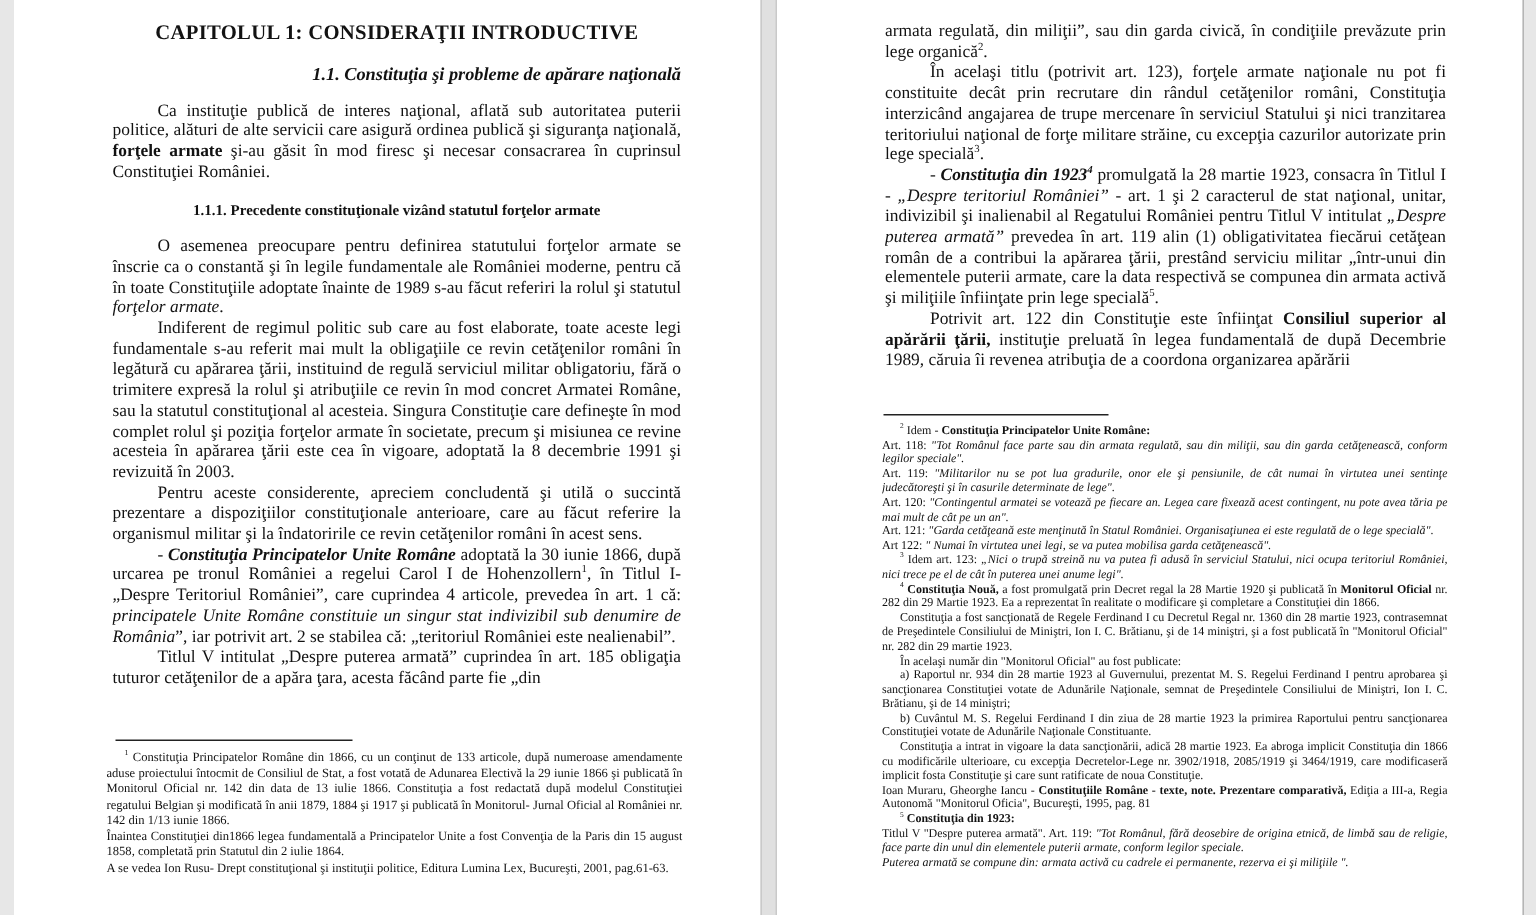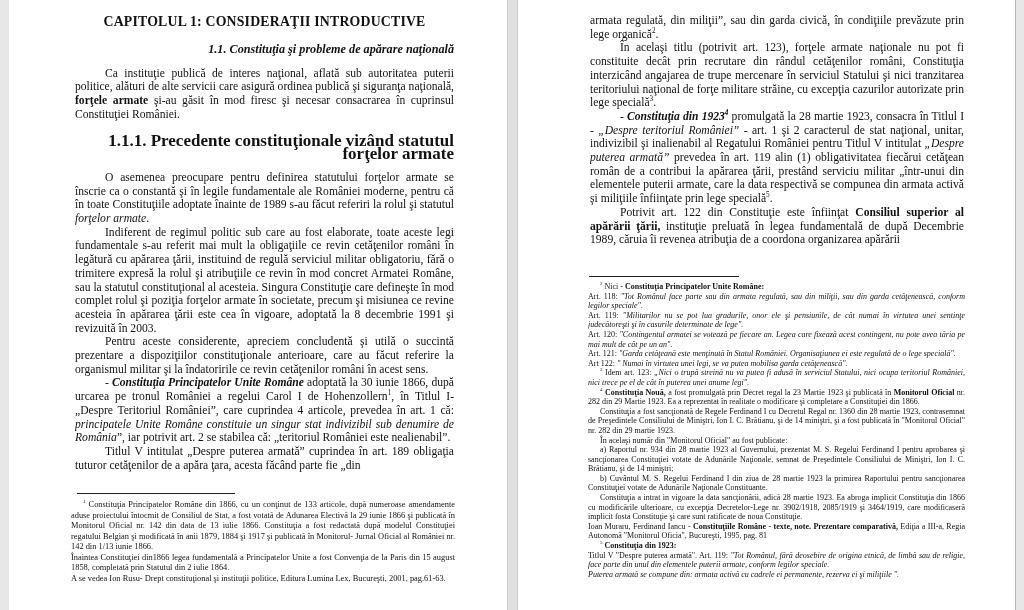--- a/index.html
+++ b/index.html
@@ -27,21 +27,21 @@
   #sepL{top:493px;left:68px;width:158px;}
   #sepR{top:276px;left:71px;width:150px;}
 
   .fn-area{position:absolute;overflow:hidden;}
   #fnL{top:500px;left:62px;width:384px;height:110px;}
   #fnR{top:282px;left:70px;width:377px;height:328px;}
 
   .body-area p{margin:0;font-size:11.6px;line-height:13.7px;text-align:justify;}
   p.chapter-title{text-align:center;font-size:13.8px;line-height:16px;margin:2px 0 0 0;letter-spacing:.2px;}
   p.section-heading{font-size:12.2px;margin:13px 0 10px 0;text-align:right;}
-  p.subsection-heading{font-size:17px;margin:12px 0 10px 0;text-align:right;}
+  p.subsection-heading{font-size:10px;margin:12px 0 10px 0;text-align:center;}
   p.para{text-indent:30px;}
   p.para-noindent{text-indent:0;}
 
   #fnL p{font-size:8.4px;line-height:10.5px;text-align:justify;margin:0;}
   #fnR p{font-size:8px;line-height:9.6px;text-align:justify;margin:0;}
   p.fn{text-indent:12px;}
   p.fn-cont{text-indent:0;}
   p.fn-ind{text-indent:12px;}
 
   .b{font-weight:bold;}
@@ -57,55 +57,55 @@
   <section class="page" id="pageL">
     <div class="body-area" id="bodyL">
         <p class="chapter-title"><span class="b">CAPITOLUL 1: CONSIDERAŢII INTRODUCTIVE</span></p>
         <p class="section-heading"><span class="b i">1.1. Constituţia şi probleme de apărare naţională</span></p>
         <p class="para"><span>Ca instituţie publică de interes naţional, aflată sub autoritatea puterii politice, alături de alte servicii care asigură ordinea publică şi siguranţa naţională, </span><span class="b">forţele armate</span><span> şi-au găsit în mod firesc şi necesar consacrarea în cuprinsul Constituţiei României.</span></p>
         <p class="subsection-heading"><span class="b">1.1.1. Precedente constituţionale vizând statutul forţelor armate</span></p>
         <p class="para"><span>O asemenea preocupare pentru definirea statutului forţelor armate se înscrie ca o constantă şi în legile fundamentale ale României moderne, pentru că în toate Constituţiile adoptate înainte de 1989 s-au făcut referiri la rolul şi statutul </span><span class="i">forţelor armate</span><span>.</span></p>
         <p class="para"><span>Indiferent de regimul politic sub care au fost elaborate, toate aceste legi fundamentale s-au referit mai mult la obligaţiile ce revin cetăţenilor români în legătură cu apărarea ţării, instituind de regulă serviciul militar obligatoriu, fără o trimitere expresă la rolul şi atribuţiile ce revin în mod concret Armatei Române, sau la statutul constituţional al acesteia. Singura Constituţie care defineşte în mod complet rolul şi poziţia forţelor armate în societate, precum şi misiunea ce revine acesteia în apărarea ţării este cea în vigoare, adoptată la 8 decembrie 1991 şi revizuită în 2003.</span></p>
         <p class="para"><span>Pentru aceste considerente, apreciem concludentă şi utilă o succintă prezentare a dispoziţiilor constituţionale anterioare, care au făcut referire la organismul militar şi la îndatoririle ce revin cetăţenilor români în acest sens.</span></p>
         <p class="para"><span>- </span><span class="b i">Constituţia Principatelor Unite Române</span><span> adoptată la 30 iunie 1866, după urcarea pe tronul României a regelui Carol I de Hohenzollern</span><sup>1</sup><span>, în Titlul I- „Despre Teritoriul României”, care cuprindea 4 articole, prevedea în art. 1 că: </span><span class="i">principatele Unite Române constituie un singur stat indivizibil sub denumire de România</span><span>”, iar potrivit art. 2 se stabilea că: „teritoriul României este nealienabil”.</span></p>
-        <p class="para"><span>Titlul V intitulat „Despre puterea armată” cuprindea în art. 189 obligaţia tuturor cetăţenilor de a apăra ţara, acesta făcând parte fie „din</span></p>
+        <p class="para"><span>Titlul V intitulat „Despre puterea armată” cuprindea în art. 185 obligaţia tuturor cetăţenilor de a apăra ţara, acesta făcând parte fie „din</span></p>
       </div>
     <hr class="fnsep" id="sepL">
     <div class="fn-area" id="fnL">
         <p class="fn"><sup>1</sup><span> Constituţia Principatelor Române din 1866, cu un conţinut de 133 articole, după numeroase amendamente aduse proiectului întocmit de Consiliul de Stat, a fost votată de Adunarea Electivă la 29 iunie 1866 şi publicată în Monitorul Oficial nr. 142 din  data de 13 iulie 1866. Constituţia a fost redactată după modelul Constituţiei regatului Belgian şi modificată în anii 1879, 1884 şi 1917 şi publicată în Monitorul- Jurnal Oficial al României nr. 142 din 1/13 iunie 1866.</span></p>
         <p class="fn-cont"><span>Înaintea Constituţiei din1866 legea fundamentală a Principatelor  Unite a fost Convenţia de la Paris din 15 august 1858, completată prin Statutul din 2 iulie 1864.</span></p>
         <p class="fn-cont"><span>A se vedea Ion Rusu- Drept constituţional şi instituţii politice, Editura Lumina Lex, Bucureşti, 2001, pag.61-63.</span></p>
       </div>
   </section>
 
   <div class="gutter"></div>
 
   <section class="page" id="pageR">
     <div class="body-area" id="bodyR">
         <p class="para-noindent"><span>armata regulată, din miliţii”, sau din garda civică, în condiţiile prevăzute prin lege organică</span><sup>2</sup><span>.</span></p>
         <p class="para"><span>În acelaşi titlu (potrivit art. 123), forţele armate naţionale nu pot fi constituite decât prin recrutare din rândul cetăţenilor români, Constituţia interzicând angajarea de trupe mercenare în serviciul Statului şi nici tranzitarea teritoriului naţional de forţe militare străine, cu excepţia cazurilor autorizate prin lege specială</span><sup>3</sup><span>.</span></p>
         <p class="para"><span>- </span><span class="b i">Constituţia din 1923</span><sup class="b i">4</sup><span> promulgată la 28 martie 1923, consacra în Titlul I - </span><span class="i">„Despre teritoriul României”</span><span> - art. 1 şi 2 caracterul de stat naţional, unitar, indivizibil şi inalienabil al Regatului României pentru Titlul V intitulat </span><span class="i">„Despre puterea armată”</span><span> prevedea în art. 119 alin (1) obligativitatea fiecărui cetăţean român de a contribui la apărarea ţării, prestând serviciu militar „într-unui din elementele puterii armate, care la data respectivă se compunea din armata activă şi miliţiile înfiinţate prin lege specială</span><sup>5</sup><span>.</span></p>
         <p class="para"><span>Potrivit art. 122 din Constituţie este înfiinţat </span><span class="b">Consiliul superior al apărării ţării,</span><span> instituţie preluată în legea fundamentală de după Decembrie 1989, căruia îi revenea atribuţia de a coordona organizarea apărării</span></p>
       </div>
     <hr class="fnsep" id="sepR">
     <div class="fn-area" id="fnR">
-        <p class="fn"><sup>2</sup><span> Nici - </span><span class="b">Constituţia Principatelor Unite Române:</span></p>
+        <p class="fn"><sup>2</sup><span> Idem - </span><span class="b">Constituţia Principatelor Unite Române:</span></p>
         <p class="fn-cont"><span>Art. 118: </span><span class="i">"Tot Românul face parte sau din armata regulată, sau din miliţii, sau din garda cetăţenească, conform legilor speciale".</span></p>
         <p class="fn-cont"><span>Art. 119: </span><span class="i">"Militarilor nu se pot lua gradurile, onor ele şi pensiunile, de cât numai în virtutea unei sentinţe judecătoreşti şi în casurile determinate de lege".</span></p>
         <p class="fn-cont"><span>Art. 120: </span><span class="i">"Contingentul armatei se votează pe fiecare an. Legea care fixează acest contingent, nu pote avea tăria pe mai mult de cât pe un an".</span></p>
         <p class="fn-cont"><span>Art. 121: </span><span class="i">"Garda cetăţeană este menţinută în Statul României. Organisaţiunea ei este regulată de o lege specială".</span></p>
         <p class="fn-cont"><span>Art 122: </span><span class="i">" Numai în virtutea unei legi, se va putea mobilisa garda cetăţenească".</span></p>
         <p class="fn"><sup>3</sup><span> Idem art. 123: </span><span class="i">„Nici o trupă streină nu va putea fi adusă în serviciul Statului, nici ocupa teritoriul României, nici trece pe el de cât în puterea unei anume legi".</span></p>
-        <p class="fn"><sup>4</sup><span> </span><span class="b">Constituţia Nouă,</span><span> a fost promulgată prin Decret regal la 23 Martie 1923 şi publicată în </span><span class="b">Monitorul Oficial</span><span> nr. 282 din 29 Martie 1923. Ea a reprezentat în realitate o modificare şi completare a Constituţiei din 1866.</span></p>
+        <p class="fn"><sup>4</sup><span> </span><span class="b">Constituţia Nouă,</span><span> a fost promulgată prin Decret regal la 28 Martie 1920 şi publicată în </span><span class="b">Monitorul Oficial</span><span> nr. 282 din 29 Martie 1923. Ea a reprezentat în realitate o modificare şi completare a Constituţiei din 1866.</span></p>
         <p class="fn-ind"><span>Constituţia a fost sancţionată de Regele Ferdinand I cu Decretul Regal nr. 1360 din 28 martie 1923, contrasemnat de Preşedintele Consiliului de Miniştri, Ion I. C. Brătianu, şi de 14 miniştri, şi a fost publicată în "Monitorul Oficial" nr. 282 din 29 martie 1923.</span></p>
         <p class="fn-ind"><span>În acelaşi număr din "Monitorul Oficial" au fost publicate:</span></p>
         <p class="fn-ind"><span>a)  Raportul nr. 934 din 28 martie 1923 al Guvernului, prezentat M. S. Regelui Ferdinand I pentru aprobarea şi sancţionarea Constituţiei votate de Adunările Naţionale, semnat de Preşedintele Consiliului de Miniştri, Ion I. C. Brătianu, şi de 14 miniştri;</span></p>
         <p class="fn-ind"><span>b)  Cuvântul M. S. Regelui Ferdinand I din ziua de 28 martie 1923 la primirea Raportului pentru sancţionarea Constituţiei votate de Adunările Naţionale Constituante.</span></p>
         <p class="fn-ind"><span>Constituţia a intrat in vigoare la data sancţionării, adică 28 martie 1923. Ea abroga implicit Constituţia din 1866 cu modificările ulterioare, cu excepţia Decretelor-Lege nr. 3902/1918, 2085/1919 şi 3464/1919, care modificaseră implicit fosta Constituţie şi care sunt ratificate de noua Constituţie.</span></p>
-        <p class="fn-cont"><span>Ioan Muraru, Ferdinand Iancu - </span><span class="b">Constituţiile Române - texte, note. Prezentare comparativă,</span><span> Ediţia a III-a, Regia Autonomă "Monitorul Oficia", Bucureşti, 1995, pag. 81</span></p>
+        <p class="fn-cont"><span>Ioan Muraru, Gheorghe Iancu - </span><span class="b">Constituţiile Române - texte, note. Prezentare comparativă,</span><span> Ediţia a III-a, Regia Autonomă "Monitorul Oficia", Bucureşti, 1995, pag. 81</span></p>
         <p class="fn"><sup>5</sup><span> </span><span class="b">Constituţia din 1923:</span></p>
         <p class="fn-cont"><span>Titlul V "Despre puterea armată". Art. 119: </span><span class="i">"Tot Românul, fără deosebire de origina etnică, de limbă sau de religie, face parte din unul din elementele puterii armate, conform legilor speciale.</span></p>
         <p class="fn-cont"><span class="i">Puterea armată se compune din: armata activă cu cadrele ei permanente, rezerva ei şi miliţiile ".</span></p>
       </div>
   </section>
 
   <div class="edge" id="edgeR"></div>
 </div>
 
 </body></html>

